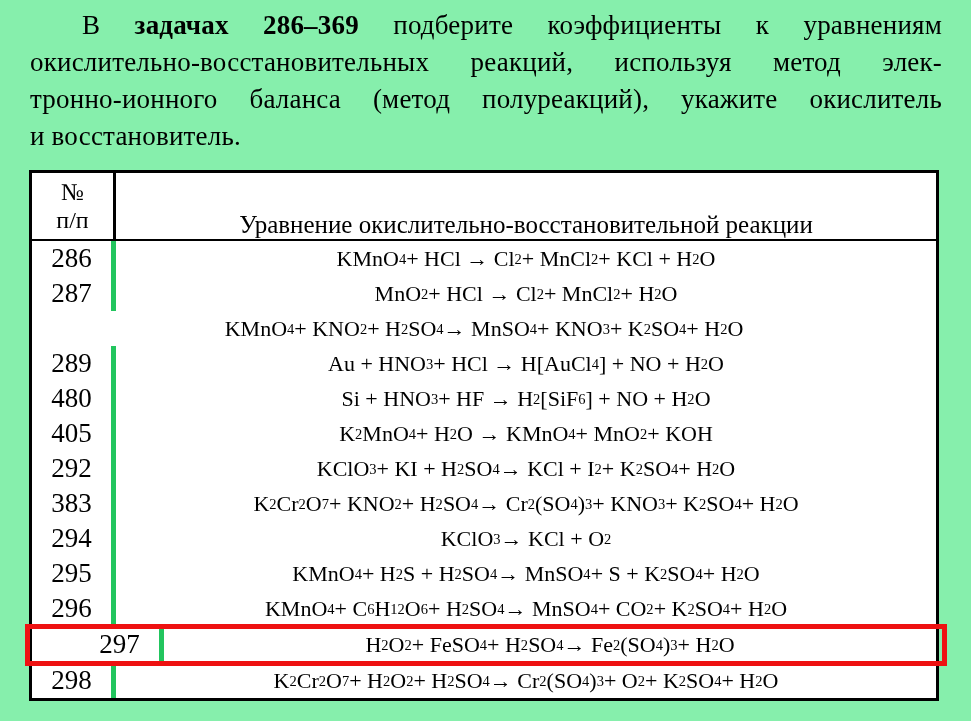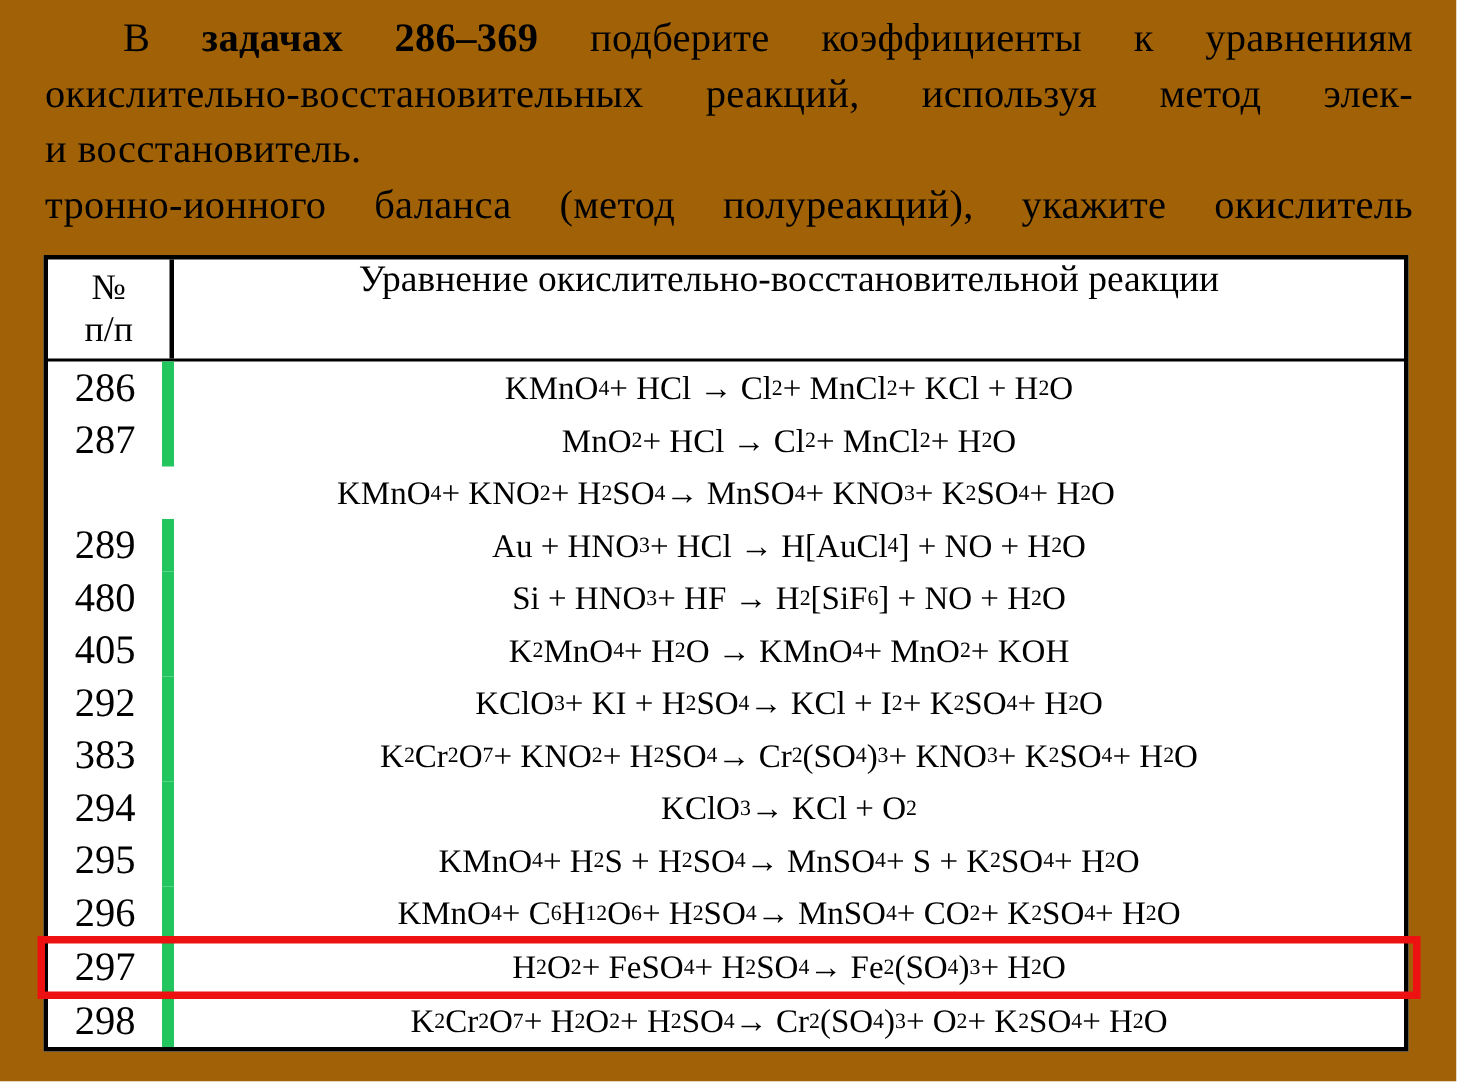--- a/index.html
+++ b/index.html
@@ -4,21 +4,21 @@
 <style>
   html, body {
     margin: 0; padding: 0;
     background: #ffffff;
     font-family: "Liberation Serif", "DejaVu Serif", serif;
     color: #000;
   }
   #page {
     position: relative;
     width: 971px; height: 721px;
-    background: #a16207;
+    background: #86efac;
     overflow: hidden;
   }
   
   .intro {
     position: absolute;
     left: 30px; top: 7px; width: 912px;
     font-size: 27px;
     line-height: 37px;
     letter-spacing: 0.2px;
   }
@@ -43,32 +43,32 @@
   .t-header .hnum {
     width: 84px;
     border-right: 3px solid #000;
     box-sizing: border-box;
     display: flex; flex-direction: column;
     align-items: center; justify-content: center;
     font-size: 24px; line-height: 28px;
   }
   .t-header .heq {
     flex: 1;
-    display: flex; align-items: flex-start; justify-content: center;
+    display: flex; align-items: flex-end; justify-content: center;
     font-size: 25px;
   }
   .t-row {
     display: flex;
     height: 35px;
     position: relative;
   }
-  .t-row.highlighted { height: 37px; }
+  .t-row.highlighted { height: 37px; padding-left: 48px; }
   .t-row .num {
     width: 84px;
-    border-right: 8px solid #22c55e;
+    border-right: 5px solid #22c55e;
     box-sizing: border-box;
     display: flex; align-items: center; justify-content: center;
     font-size: 27px;
   }
   .t-row .eq {
     flex: 1;
     display: flex; align-items: center; justify-content: center;
     font-size: 22px;
     white-space: nowrap;
   }
@@ -87,22 +87,22 @@
   }
 </style>
 </head>
 <body>
 
 <div id="page">
 
   <div class="intro">
       <div class="intro-line j ind"><span>В </span><span class="b">задачах 286–369</span><span> подберите коэффициенты к уравнениям</span></div>
       <div class="intro-line j"><span>окислительно-восстановительных реакций, используя метод элек-</span></div>
+      <div class="intro-line j"><span>тронно-ионного баланса (метод полуреакций), укажите окислитель</span></div>
       <div class="intro-line"><span>и восстановитель.</span></div>
-      <div class="intro-line j"><span>тронно-ионного баланса (метод полуреакций), укажите окислитель</span></div>
     </div>
 
   <div class="eq-table">
     <div class="t-header">
       <div class="hnum">
         <span>№</span>
         <span>п/п</span>
       </div>
       <div class="heq">
         <span>Уравнение окислительно-восстановительной реакции</span>

